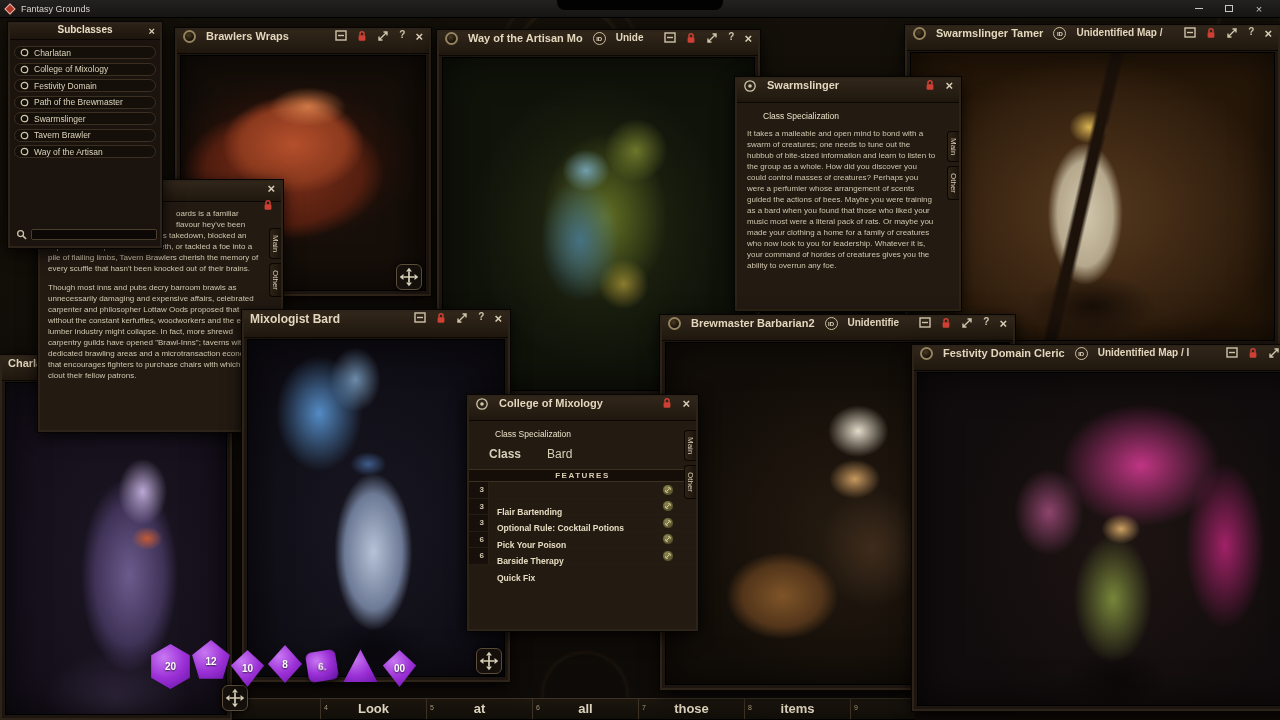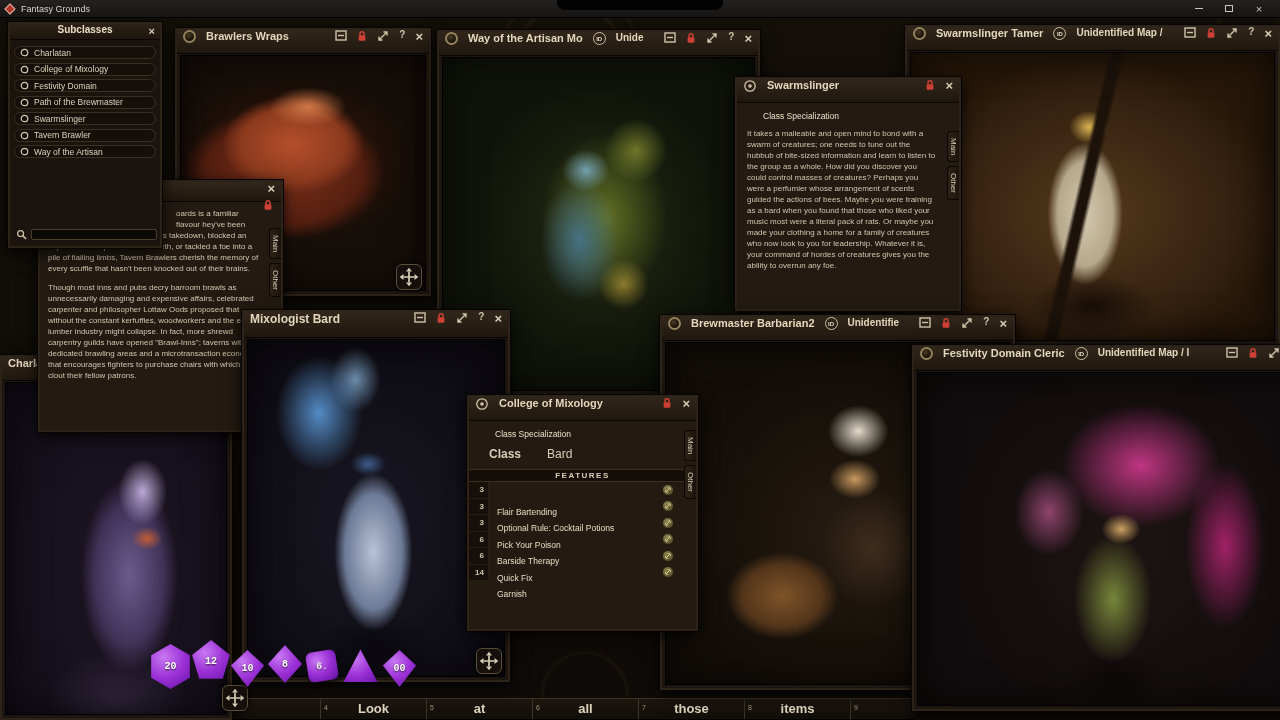--- a/index.html
+++ b/index.html
@@ -56,21 +56,21 @@
   #win-charlatan { left:0px; top:355px; width:232px; height:365px; z-index:28; overflow:visible; }
   #win-tavern { left:38px; top:180px; width:245px; height:252px; z-index:30; }
   #win-bard { left:232px; top:310px; width:268px; height:372px; z-index:31;margin-left:10px; }
   #win-bard .titlebar { height:26px; }
   #win-brew { left:660px; top:315px; width:355px; height:375px; z-index:32; }
   #win-college { left:467px; top:395px; width:231px; height:236px; z-index:35; }
   #win-college .side-tabs { top:33px; }
   #win-festivity { left:912px; top:345px; width:410px; height:366px; z-index:36; }
   #win-subclasses { left:8px; top:22px; width:154px; height:226px; z-index:40; background:#1b130d; }
   #hotbar { position:absolute; left:214px; top:698px; width:701px; height:22px; z-index:5; display:flex; background:linear-gradient(#1c160f,#110d08); border-top:1px solid #3d3325; border-bottom:1px solid #000; }
-  #dice-layer { position:absolute; left:148px; top:642px; width:290px; height:58px; z-index:50;font-family:Liberation Mono, monospace; }
+  #dice-layer { position:absolute; left:148px; top:642px; width:290px; height:58px; z-index:50; }
 
   
   .panel-titlebar { position:relative; height:16px; display:flex; align-items:flex-start; justify-content:center; background:linear-gradient(#2c2116,#1d150d); border-bottom:1px solid #090603; }
   .panel-title { font-size:10px; font-weight:bold; color:#eadfc4; }
   .panel-titlebar .close-x { position:absolute; right:5px; top:2px; font-size:11px; }
   .sub-list { position:absolute; left:4px; right:4px; top:22px; }
   .sub-item { display:flex; align-items:center; gap:5px; height:13px; margin-bottom:3.5px; background:#141009; border:1px solid #3a2f21; border-radius:7px; padding:0 5px; color:#ddd3bd; font-size:8.5px; }
   .search-row { position:absolute; left:6px; bottom:6px; display:flex; align-items:center; gap:4px; }
   .search-input { width:126px; height:11px; background:#0c0806; border:1px solid #4a3d2c; border-radius:2px; color:#ddd; font-size:8px; padding:0 3px; outline:none; font-family:"Liberation Sans", sans-serif; }
 
@@ -81,21 +81,21 @@
   .occ { float:left; width:128px; height:22px; }
   .body-lock { position:absolute; right:8px; top:17px; }
   #win-tavern .side-tabs { top:46px; }
 
   
   .class-row { display:flex; padding:8px 0 6px 20px; font-size:12px; color:#d8cfb8; }
   .class-row .cl { width:58px; font-weight:bold; }
   .features-bar { height:13px; margin-top:2px; background:#150e08; border-top:1px solid #3c3020; border-bottom:1px solid #3c3020; color:#d8cdb4; font-size:8px; font-weight:bold; letter-spacing:1.5px; display:flex; align-items:center; justify-content:center; }
   .feat-row { display:flex; align-items:center; height:16.5px; border-bottom:1px solid #251c12; padding-right:22px; }
   .feat-lvl { width:20px; text-align:right; padding-right:4px; font-size:8px; font-weight:bold; color:#cfc5ae; background:#170f0a; align-self:stretch; display:flex; align-items:center; justify-content:flex-end; border-right:1px solid #2a2014; }
-  .feat-name { flex:1; padding-left:8px; font-size:8.5px; font-weight:normal; color:#e6dcc2;margin-top:44px; }
+  .feat-name { flex:1; padding-left:8px; font-size:8.5px; font-weight:bold; color:#e6dcc2;margin-top:44px; }
   .feat-link { width:12px; height:12px; border-radius:50%; background:radial-gradient(circle at 35% 30%, #8d8550, #5b5430 70%); border:1px solid #241e10; color:#d9d29b; display:flex; align-items:center; justify-content:center; }
 
   
   .hb-slot { position:relative; flex:0 0 106px; border-left:1px solid #3c3226; }
   .hb-slot.last { flex:0 0 66px; }
   .hb-num { position:absolute; left:3px; top:5px; font-size:7px; color:#a29678; }
   .hb-label { display:block; width:100%; text-align:center; font-size:13px; font-weight:bold; color:#ded4bd; line-height:20px; }
 
   
   .die { position:absolute; display:flex; align-items:center; justify-content:center; color:#fff; font-weight:bold; font-size:10px; text-shadow:0 1px 2px rgba(0,0,0,.7);
@@ -480,29 +480,20 @@
       </div>
       <div class="feat-row">
         <span class="feat-lvl">6</span>
         <span class="feat-name">Quick Fix</span>
         <span class="feat-link">
             <svg width="8" height="8" viewBox="0 0 10 10">
               <use href="#i-link"></use>
             </svg>
           </span>
       </div>
-      <div class="feat-row">
-        <span class="feat-lvl">14</span>
-        <span class="feat-name">Garnish</span>
-        <span class="feat-link">
-            <svg width="8" height="8" viewBox="0 0 10 10">
-              <use href="#i-link"></use>
-            </svg>
-          </span>
-      </div>
     </div>
     <div class="side-tabs">
       <span class="vtab">Main</span>
       <span class="vtab">Other</span>
     </div>
   </div>
 
   <div class="window" id="win-festivity">
     <div class="titlebar">
       <span class="porthole"></span>

